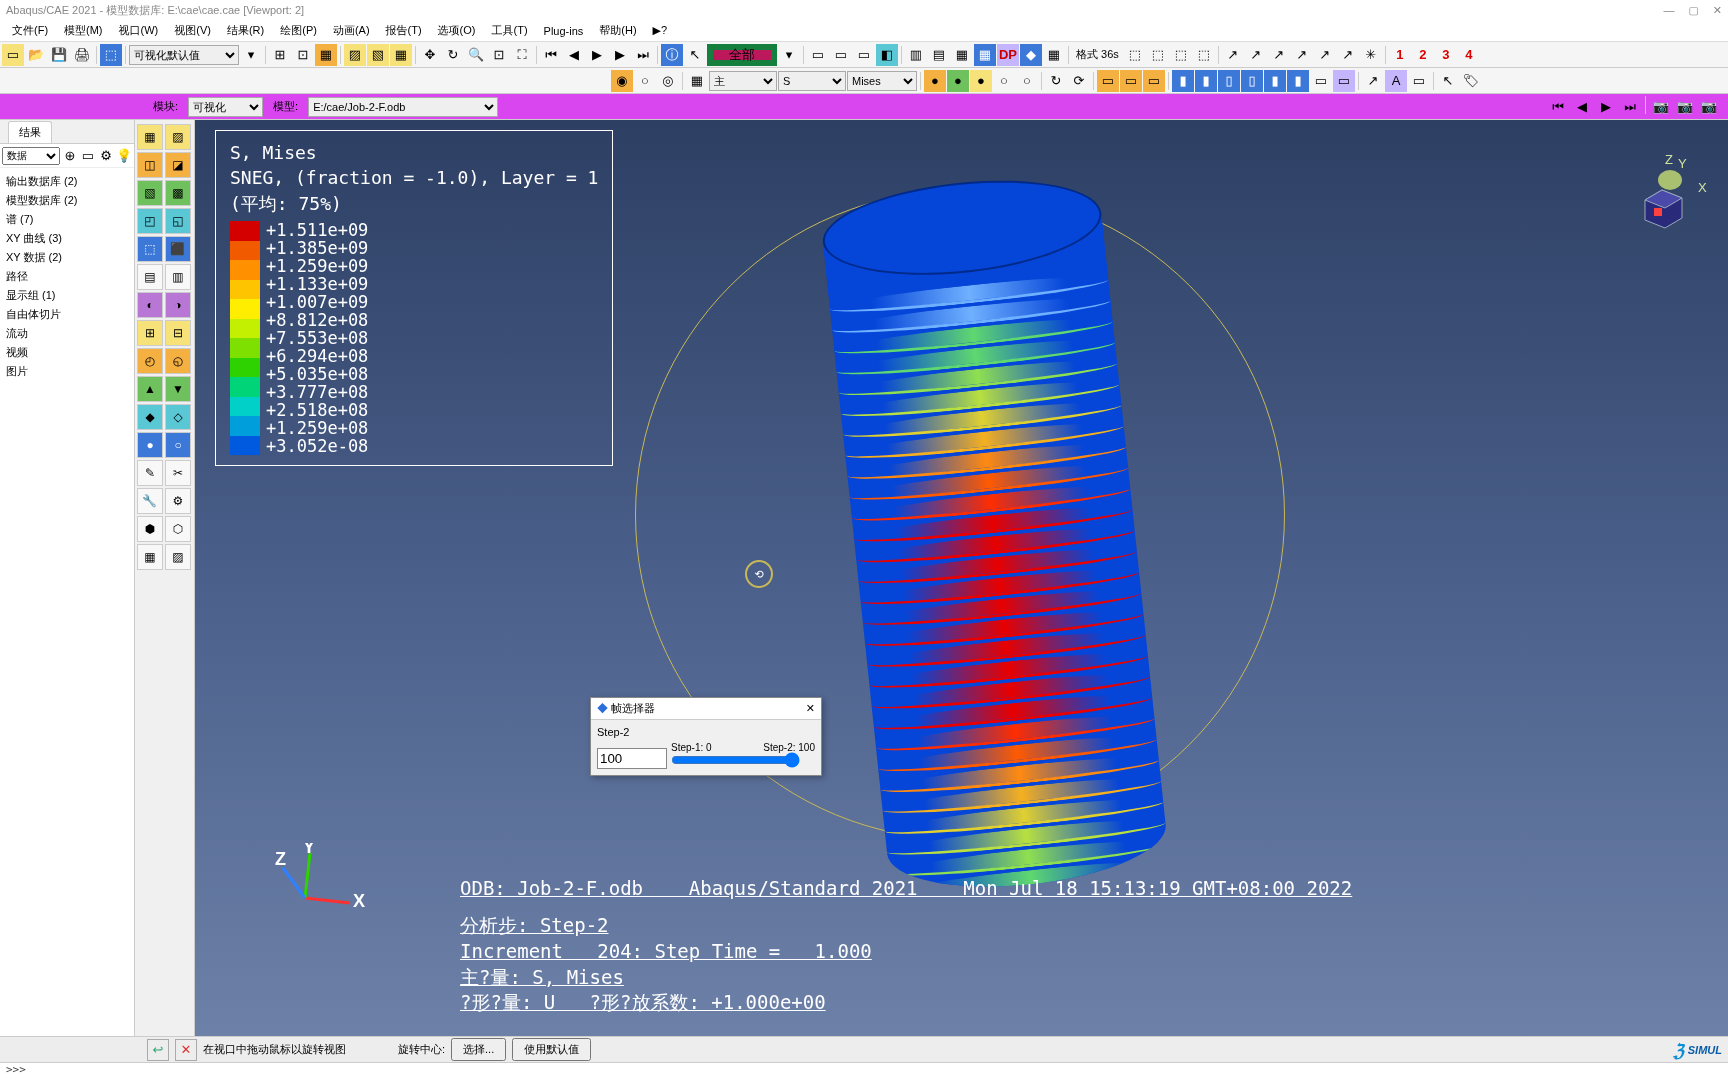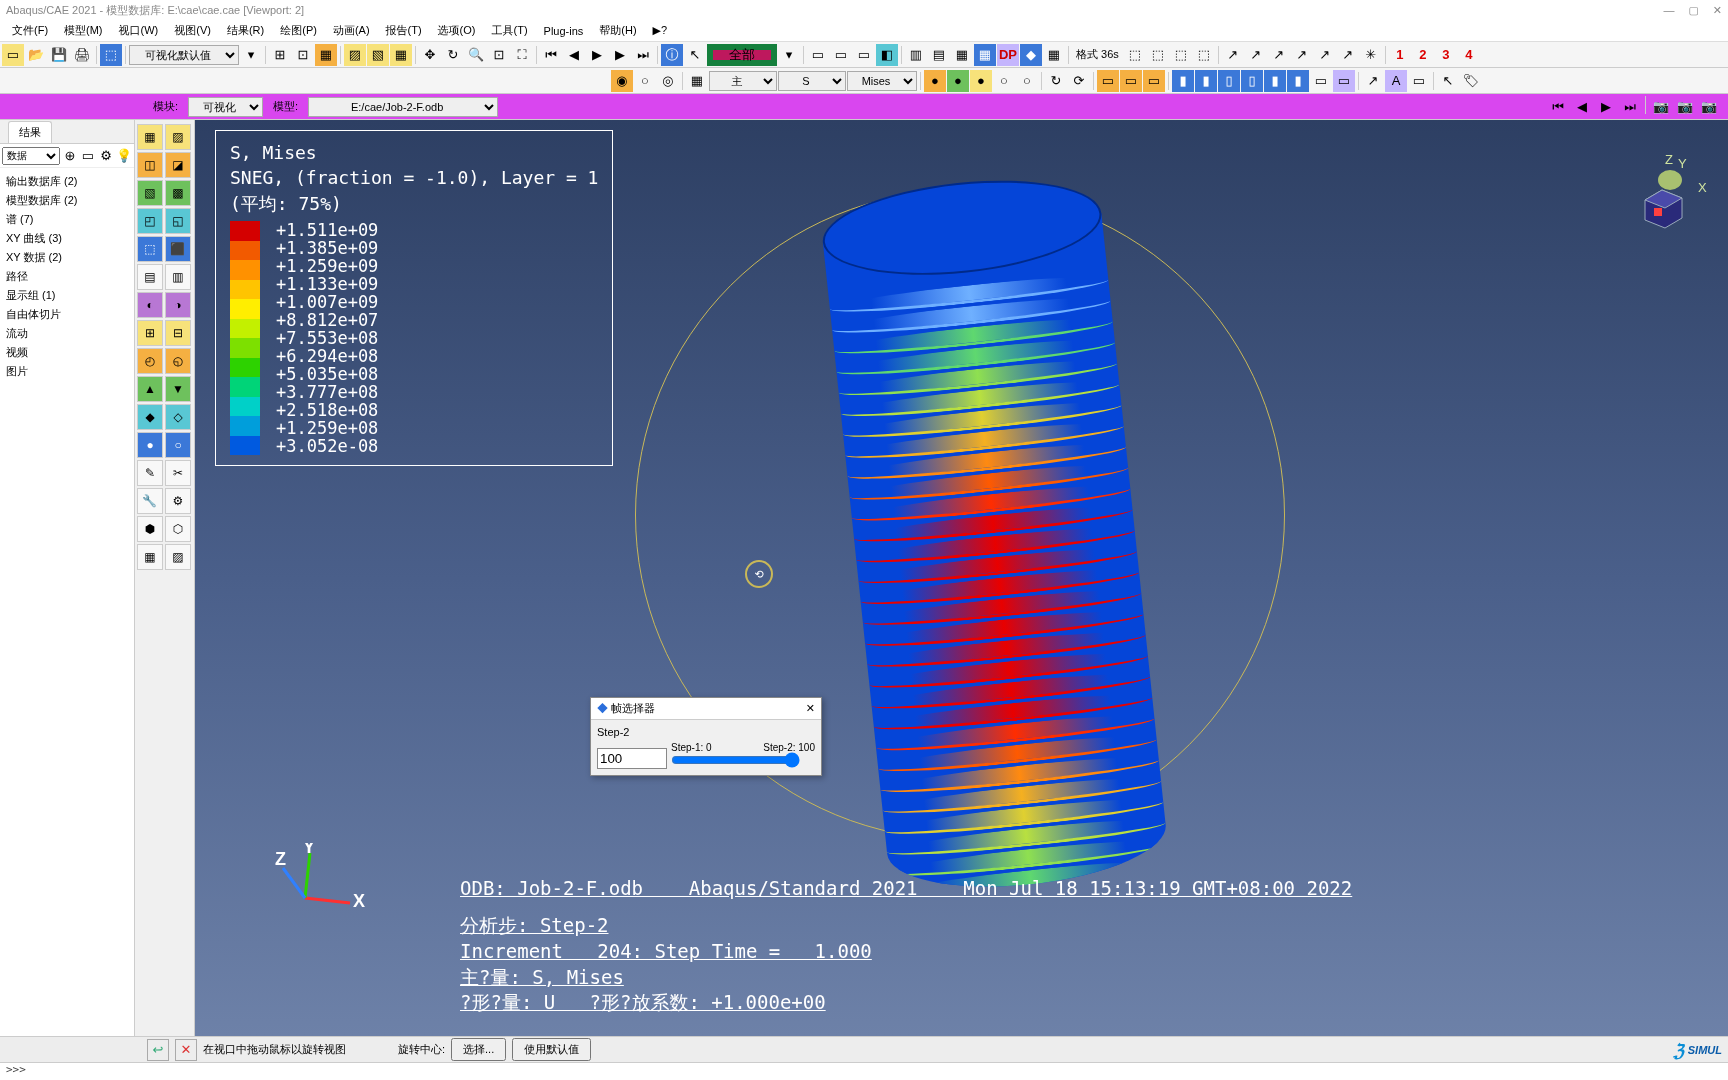--- a/index.html
+++ b/index.html
@@ -10,21 +10,21 @@
 .title-bar .win-controls { display: flex; gap: 14px; color: #888; }
 
 
 .menu-bar { height: 22px; background: #fff; display: flex; align-items: center; padding: 0 4px; border-bottom: 1px solid #ddd; }
 .menu-bar .menu-item { padding: 2px 8px; cursor: pointer; }
 
 
 .toolbar { background: #f5f5f5; border-bottom: 1px solid #ccc; display: flex; align-items: center; padding: 2px; gap: 1px; flex-wrap: nowrap; height: 26px; overflow: hidden; }
 .tb-btn { width: 22px; height: 22px; display: flex; align-items: center; justify-content: center; border: 1px solid transparent; cursor: pointer; font-size: 13px; }
 .tb-sep { width: 1px; height: 18px; background: #ccc; margin: 0 2px; }
-.tb-select { height: 20px; font-size: 11px; border: 1px solid #aaa; text-align: center; }
+.tb-select { height: 20px; font-size: 11px; border: 1px solid #aaa; }
 .tb-label { padding: 0 4px; font-size: 11px; }
 
 
 .context-row { height: 26px; background: #d946ef; border-bottom: 1px solid #ccc; display: flex; align-items: center; padding: 0 8px; gap: 6px; }
 
 
 .main { display: flex; height: 916px; }
 .left-panel { width: 135px; background: #fff; border-right: 1px solid #ccc; display: flex; flex-direction: column; }
 .tab-header { height: 24px; background: #f0f0f0; display: flex; align-items: flex-end; border-bottom: 1px solid #ccc; }
 .tab-header .tab { padding: 3px 10px; background: #fff; border: 1px solid #ccc; border-bottom: none; border-radius: 3px 3px 0 0; margin-left: 8px; font-size: 11px; }
@@ -38,21 +38,21 @@
 .tool-btn { width: 26px; height: 26px; border: 1px solid #ccc; background: #f8f8f8; display: flex; align-items: center; justify-content: center; cursor: pointer; font-size: 12px; }
 
 .viewport { flex: 1; background: linear-gradient(to bottom, #2d3f63 0%, #4a5f8a 50%, #6d81a8 100%); position: relative; overflow: hidden; }
 
 
 .legend-box { position: absolute; left: 20px; top: 10px; border: 1px solid #fff; padding: 10px 14px; color: #fff; font-family: "Consolas", monospace; font-size: 18px; line-height: 1.3; }
 .legend-title { margin-bottom: 2px; }
 .legend-rows { display: flex; margin-top: 6px; }
 .legend-colorbar { width: 30px; display: flex; flex-direction: column; }
 .legend-colorbar div { flex: 1; }
-.legend-values { display: flex; flex-direction: column; justify-content: space-between; padding-left: 16px; font-size: 17px; line-height: 18px; }
+.legend-values { display: flex; flex-direction: column; justify-content: space-between; padding-left: 6px; font-size: 17px; line-height: 18px; }
 
 
 .cylinder { position: absolute; left: 640px; top: 60px; width: 340px; height: 720px; transform: rotate(-6deg); }
 .cyl-top { width: 280px; height: 90px; background: #0545d8; border-radius: 50%; border: 2px solid #002a8a; position: absolute; top: 0; left: 20px; }
 .cyl-body { position: absolute; top: 45px; left: 20px; width: 280px; height: 660px; background: #0545d8; border-radius: 0 0 140px 140px / 0 0 45px 45px; overflow: hidden; }
 .band { height: 18px; margin-top: 3px; border-radius: 50%; border-bottom: 3px solid; }
 
 
 .orbit { position: absolute; left: 440px; top: 70px; width: 650px; height: 650px; border: 1px solid #c9b858; border-radius: 50%; }
 
@@ -354,21 +354,21 @@
             <div style="background: rgb(0, 208, 200); height: 18px;"></div>
             <div style="background: rgb(0, 158, 219); height: 18px;"></div>
             <div style="background: rgb(0, 90, 224); height: 18px;"></div>
           </div>
         <div class="legend-values" id="legend-values">
             <div>+1.511e+09</div>
             <div>+1.385e+09</div>
             <div>+1.259e+09</div>
             <div>+1.133e+09</div>
             <div>+1.007e+09</div>
-            <div>+8.812e+07</div>
+            <div>+8.812e+08</div>
             <div>+7.553e+08</div>
             <div>+6.294e+08</div>
             <div>+5.035e+08</div>
             <div>+3.777e+08</div>
             <div>+2.518e+08</div>
             <div>+1.259e+08</div>
             <div>+3.052e-08</div>
           </div>
       </div>
     </div>

